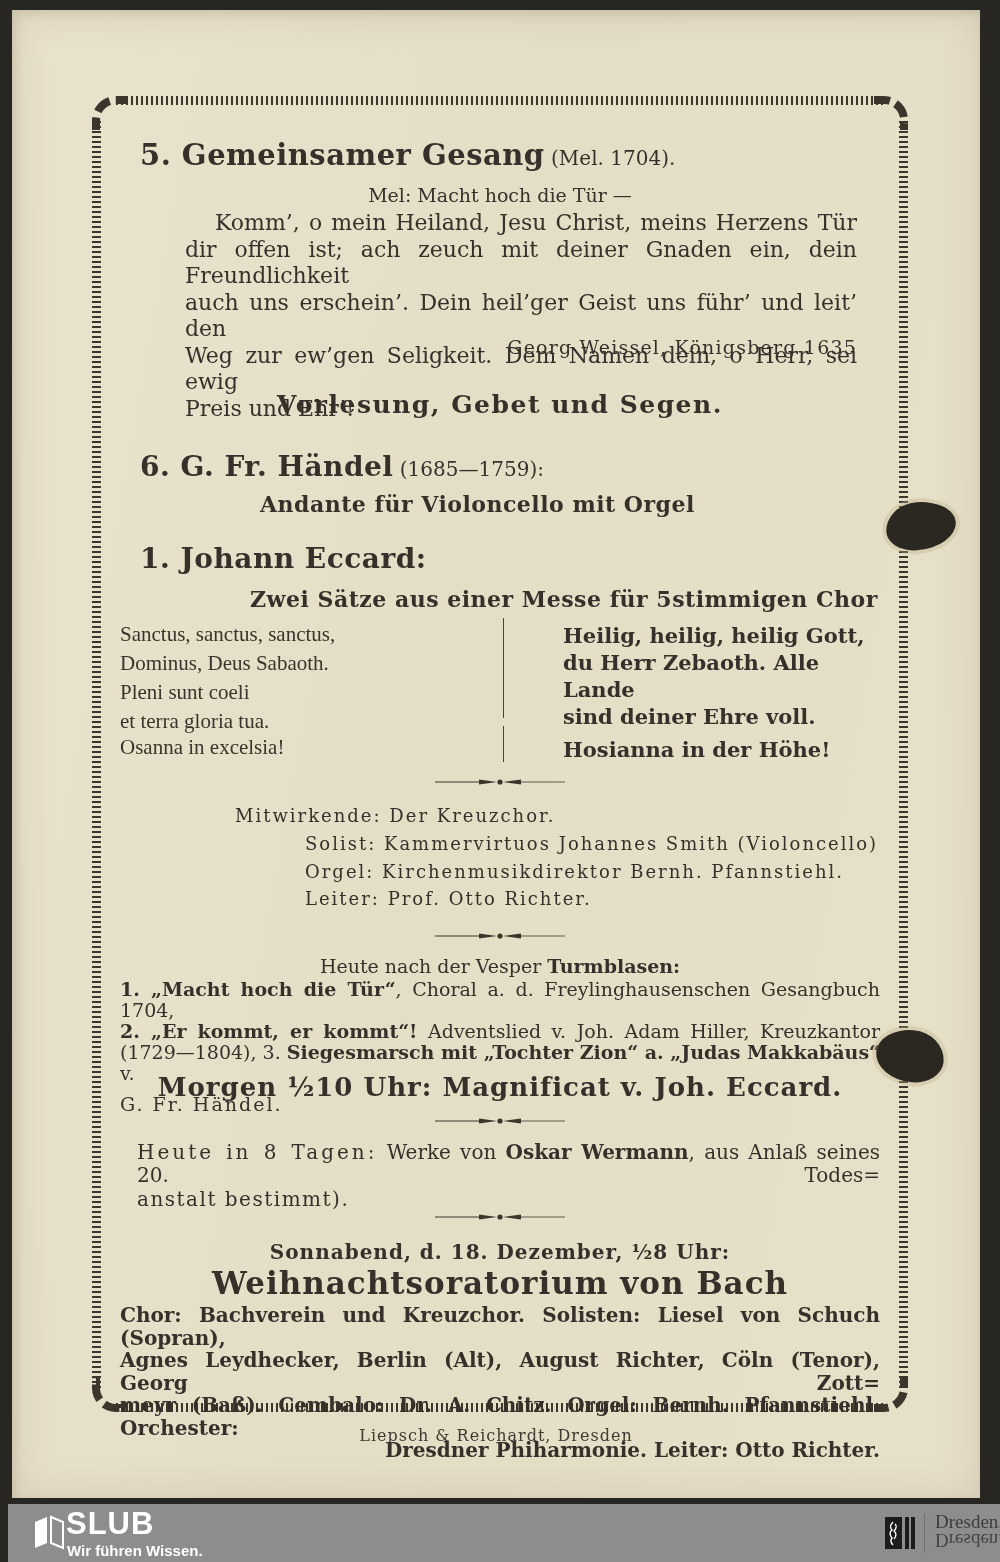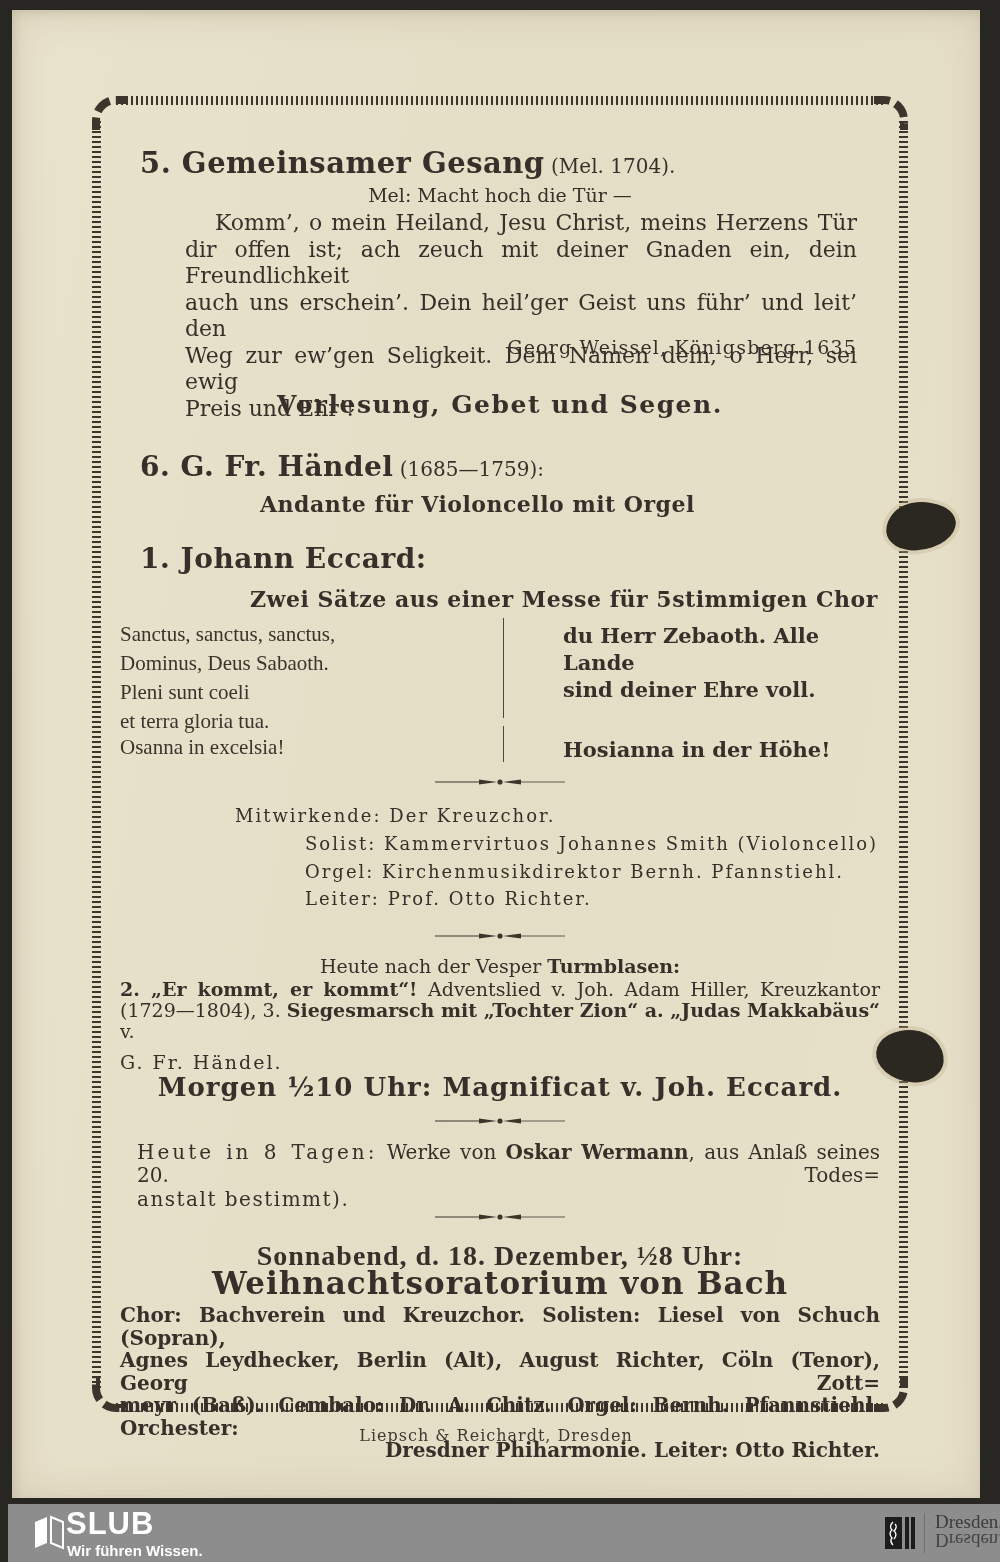--- a/index.html
+++ b/index.html
@@ -43,21 +43,21 @@
   .sub{font-size:22px;font-weight:bold;letter-spacing:.5px;}
   .col-lat{left:108px;width:360px;font-size:21px;line-height:29px;font-family:"Liberation Serif", serif;color:#3a342c;}
   .col-ger{left:551px;width:320px;font-size:21px;line-height:27px;font-weight:600;}
   .vline{left:491px;width:1px;background:#4a443a;}
   .perf{font-size:18px;letter-spacing:2px;}
   .tb{font-size:19px;line-height:21px;}
   .tb-wrap{left:108px;width:760px;}
   .morgen{font-size:26px;font-weight:bold;letter-spacing:1px;}
   .wermann{left:125px;width:743px;font-size:20px;line-height:23.4px;}
   .lead-sp{letter-spacing:3px;}
-  .sonn{font-size:28px;font-weight:bold;letter-spacing:1px;font-family:Liberation Serif, serif;}
+  .sonn{font-size:20px;font-weight:bold;letter-spacing:1px;}
   .bigtitle{font-size:31px;font-weight:bold;letter-spacing:1px;}
   .concert{font-size:20px;font-weight:600;line-height:22.5px;}
   .imprint{font-size:16px;letter-spacing:1px;color:#3f3931;}
 
   .orn{left:108px;width:760px;text-align:center;}
   .orn svg{display:inline-block;vertical-align:top;}
 
   .blob{position:absolute;background:#2b2721;}
   .blob1{left:874px;top:492px;width:70px;height:48px;border-radius:46% 54% 58% 42% / 58% 46% 54% 42%;transform:rotate(-4deg);box-shadow:0 0 0 4px rgba(190,175,135,.35);}
   .blob2{left:864px;top:1020px;width:68px;height:52px;border-radius:52% 48% 44% 56% / 48% 56% 44% 52%;transform:rotate(5deg);box-shadow:0 0 0 4px rgba(190,175,135,.35);}
@@ -83,21 +83,21 @@
     <div class="edge h top"></div>
     <div class="edge h bottom"></div>
     <div class="edge v left"></div>
     <div class="edge v right"></div>
     <div class="corner tl"></div>
     <div class="corner tr"></div>
     <div class="corner bl"></div>
     <div class="corner br"></div>
   </div>
 
-  <div class="abs h-item" style="left:128px;top:128px;margin-top:8px;">
+  <div class="abs h-item" style="left:128px;top:128px;">
     <span>5. Gemeinsamer Gesang</span><span class="h-note"> (Mel. 1704).</span>
   </div>
   <div class="abs ctr mel" style="top:174px;">Mel: Macht hoch die Tür —</div>
 
   <div class="abs verse" style="top:200px;">
     <div class="ln first">Komm’, o mein Heiland, Jesu Christ, meins Herzens Tür</div>
     <div class="ln">dir offen ist; ach zeuch mit deiner Gnaden ein, dein Freundlichkeit</div>
     <div class="ln">auch uns erschein’. Dein heil’ger Geist uns führ’ und leit’ den</div>
     <div class="ln">Weg zur ew’gen Seligkeit.  Dem Namen dein, o Herr, sei ewig</div>
     <div class="ln last">Preis und Ehr’!</div>
@@ -116,20 +116,21 @@
 
   <div class="abs col-lat" style="top:610px;">
     <div>Sanctus, sanctus, sanctus,</div>
     <div>Dominus, Deus Sabaoth.</div>
     <div>Pleni sunt coeli</div>
     <div>et terra gloria tua.</div>
   </div>
   <div class="abs col-lat" style="top:723px;">Osanna in excelsia!</div>
 
   <div class="abs col-ger" style="top:612px;">
+    <div>Heilig, heilig, heilig Gott,</div>
     <div>du Herr Zebaoth. Alle Lande</div>
     <div>sind deiner Ehre voll.</div>
   </div>
   <div class="abs col-ger" style="top:726px;">Hosianna in der Höhe!</div>
 
   <div class="abs vline" style="top:608px;height:100px;"></div>
   <div class="abs vline" style="top:716px;height:36px;"></div>
 
   <div class="abs orn" style="top:765px;">
     <svg width="130" height="14" viewBox="0 0 130 14">
@@ -157,20 +158,21 @@
           <polygon points="86,4.6 68,7 86,9.4" stroke="none"></polygon>
           <line x1="82" y1="7" x2="130" y2="7" stroke-width="0.8"></line>
         </g>
       </svg>
   </div>
 
   <div class="abs ctr tb" style="top:946px;">
     <span>Heute nach der Vesper </span><span class="b">Turmblasen:</span>
   </div>
   <div class="abs tb-wrap tb" style="top:969px;">
+    <div class="just"><span class="b">1. „Macht hoch die Tür“</span><span>, Choral a. d. Freylinghausenschen Gesangbuch 1704,</span></div>
     <div class="just"><span class="b">2. „Er kommt, er kommt“!</span><span> Adventslied v. Joh. Adam Hiller, Kreuzkantor</span></div>
     <div class="just"><span>(1729—1804), 3. </span><span class="b">Siegesmarsch mit „Tochter Zion“ a. „Judas Makkabäus“</span><span> v.</span></div>
     <div style="letter-spacing:2px;margin-top:10px;">G. Fr. Händel.</div>
   </div>
 
   <div class="abs ctr morgen" style="top:1062px;">Morgen ½10 Uhr: Magnificat v. Joh. Eccard.</div>
 
   <div class="abs orn" style="top:1104px;">
     <svg width="130" height="14" viewBox="0 0 130 14">
         <g fill="#3b352c" stroke="#3b352c">

